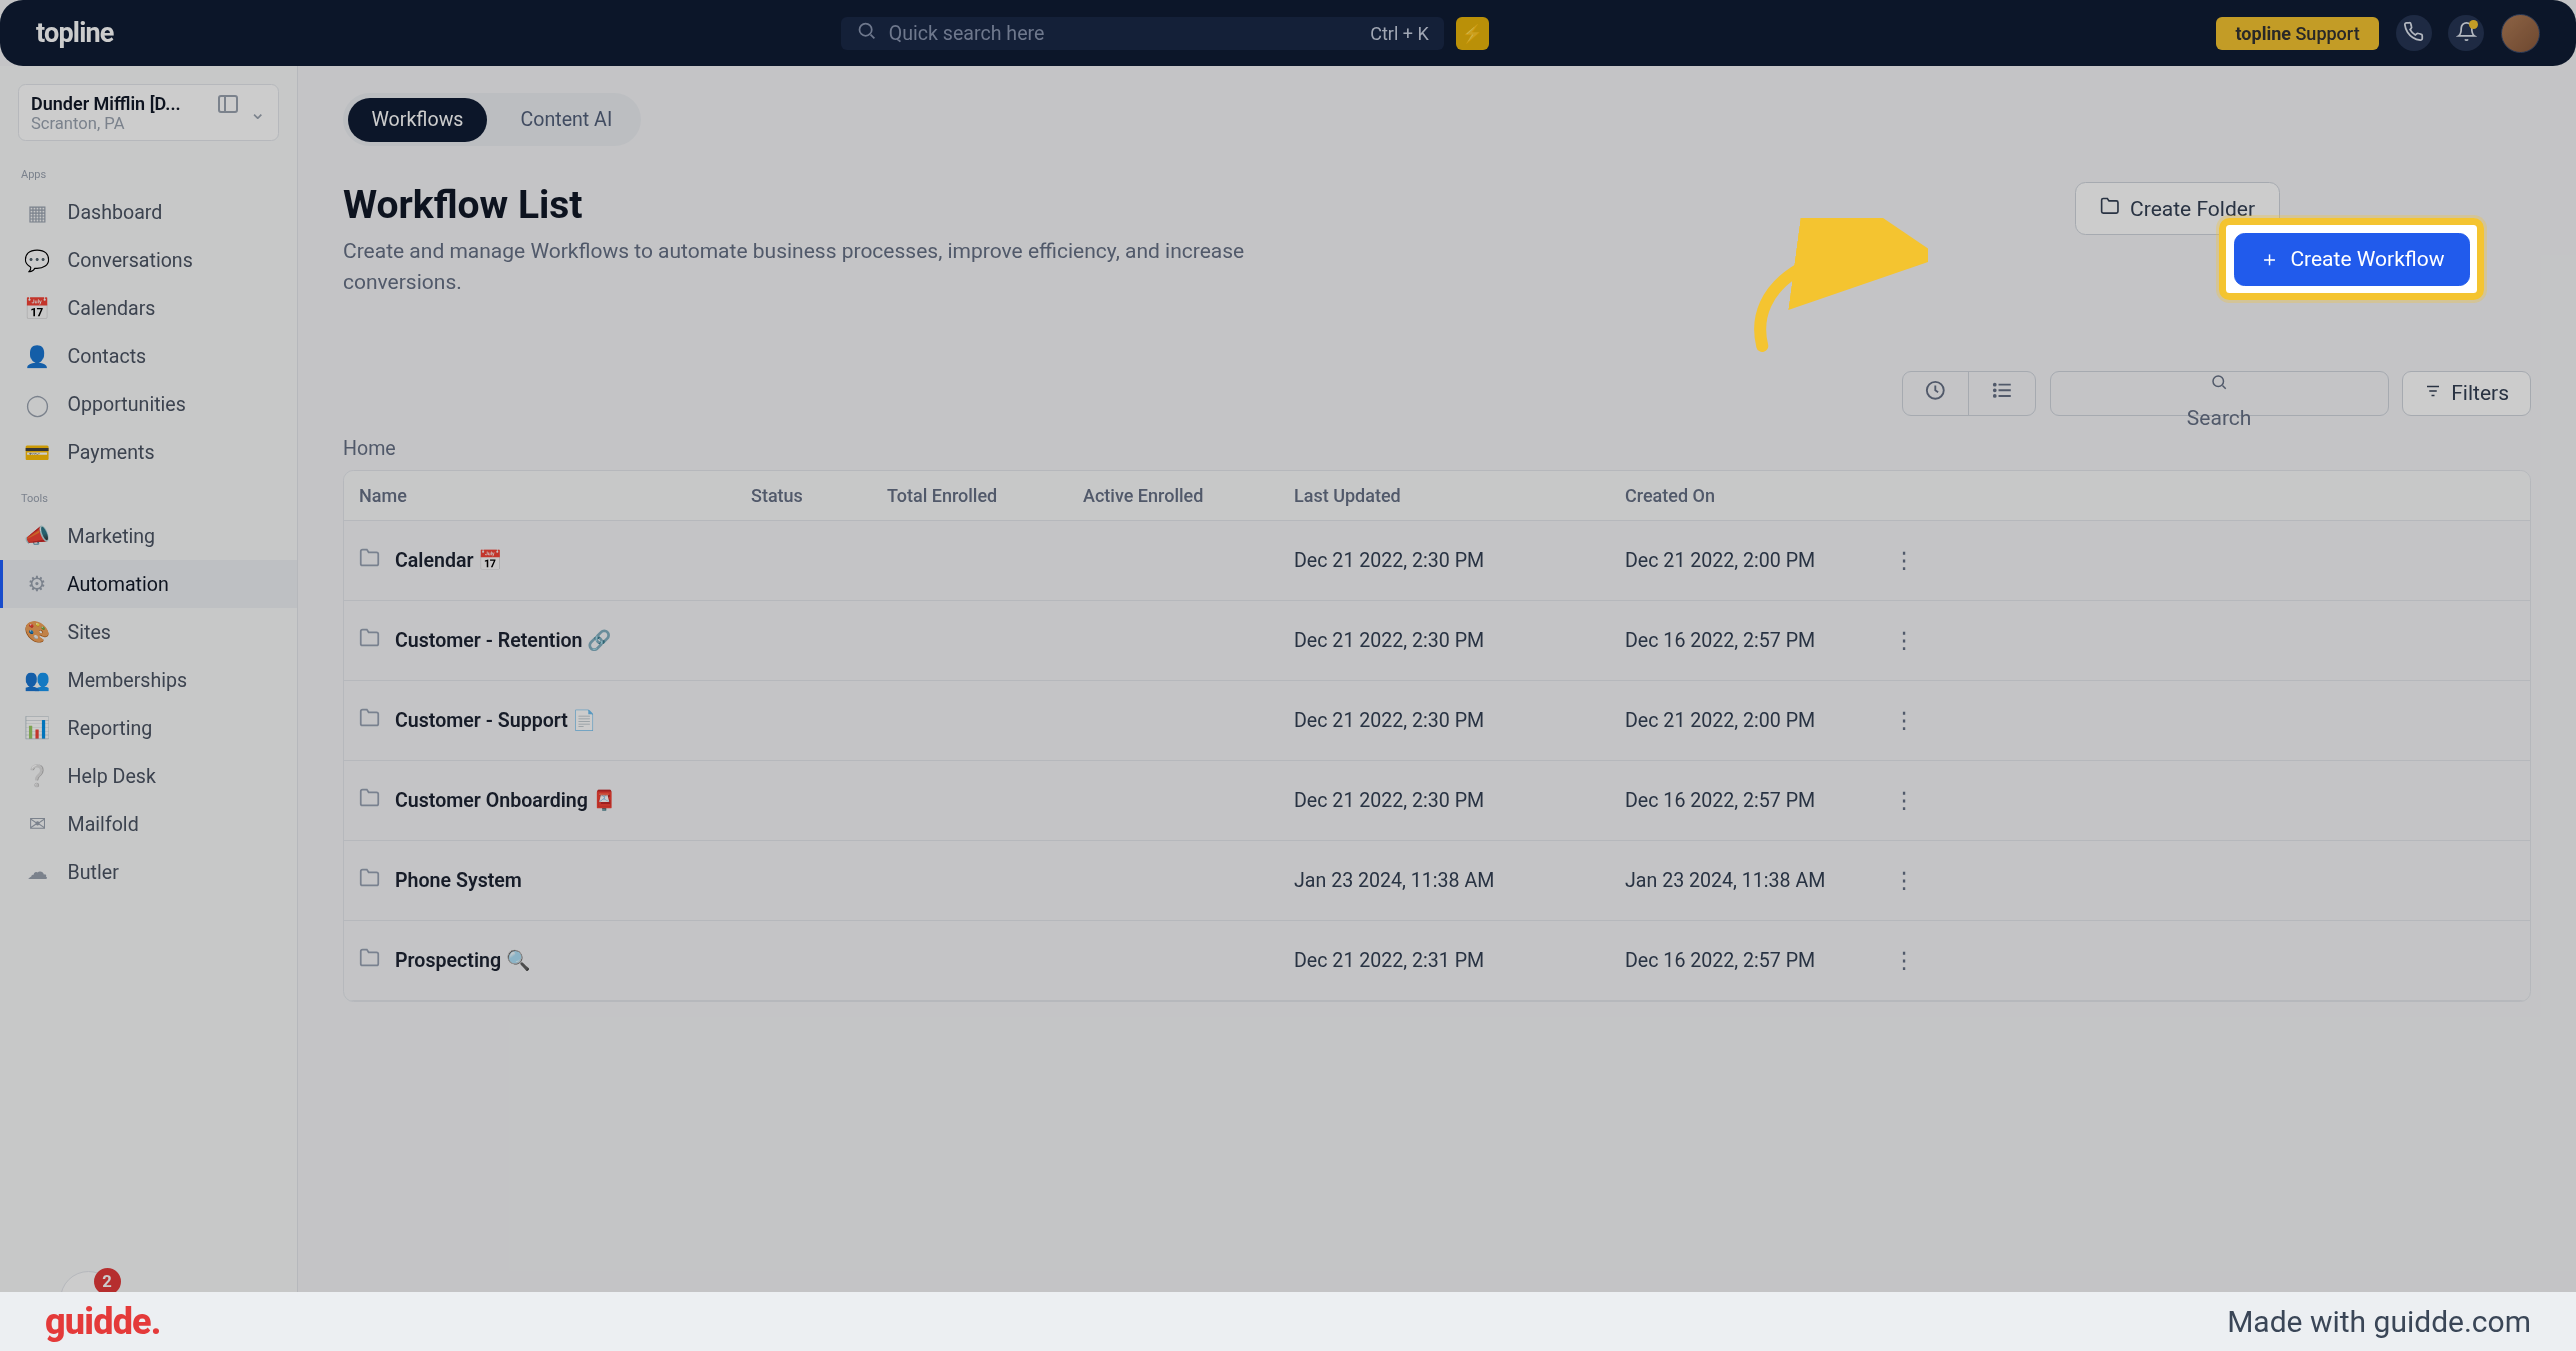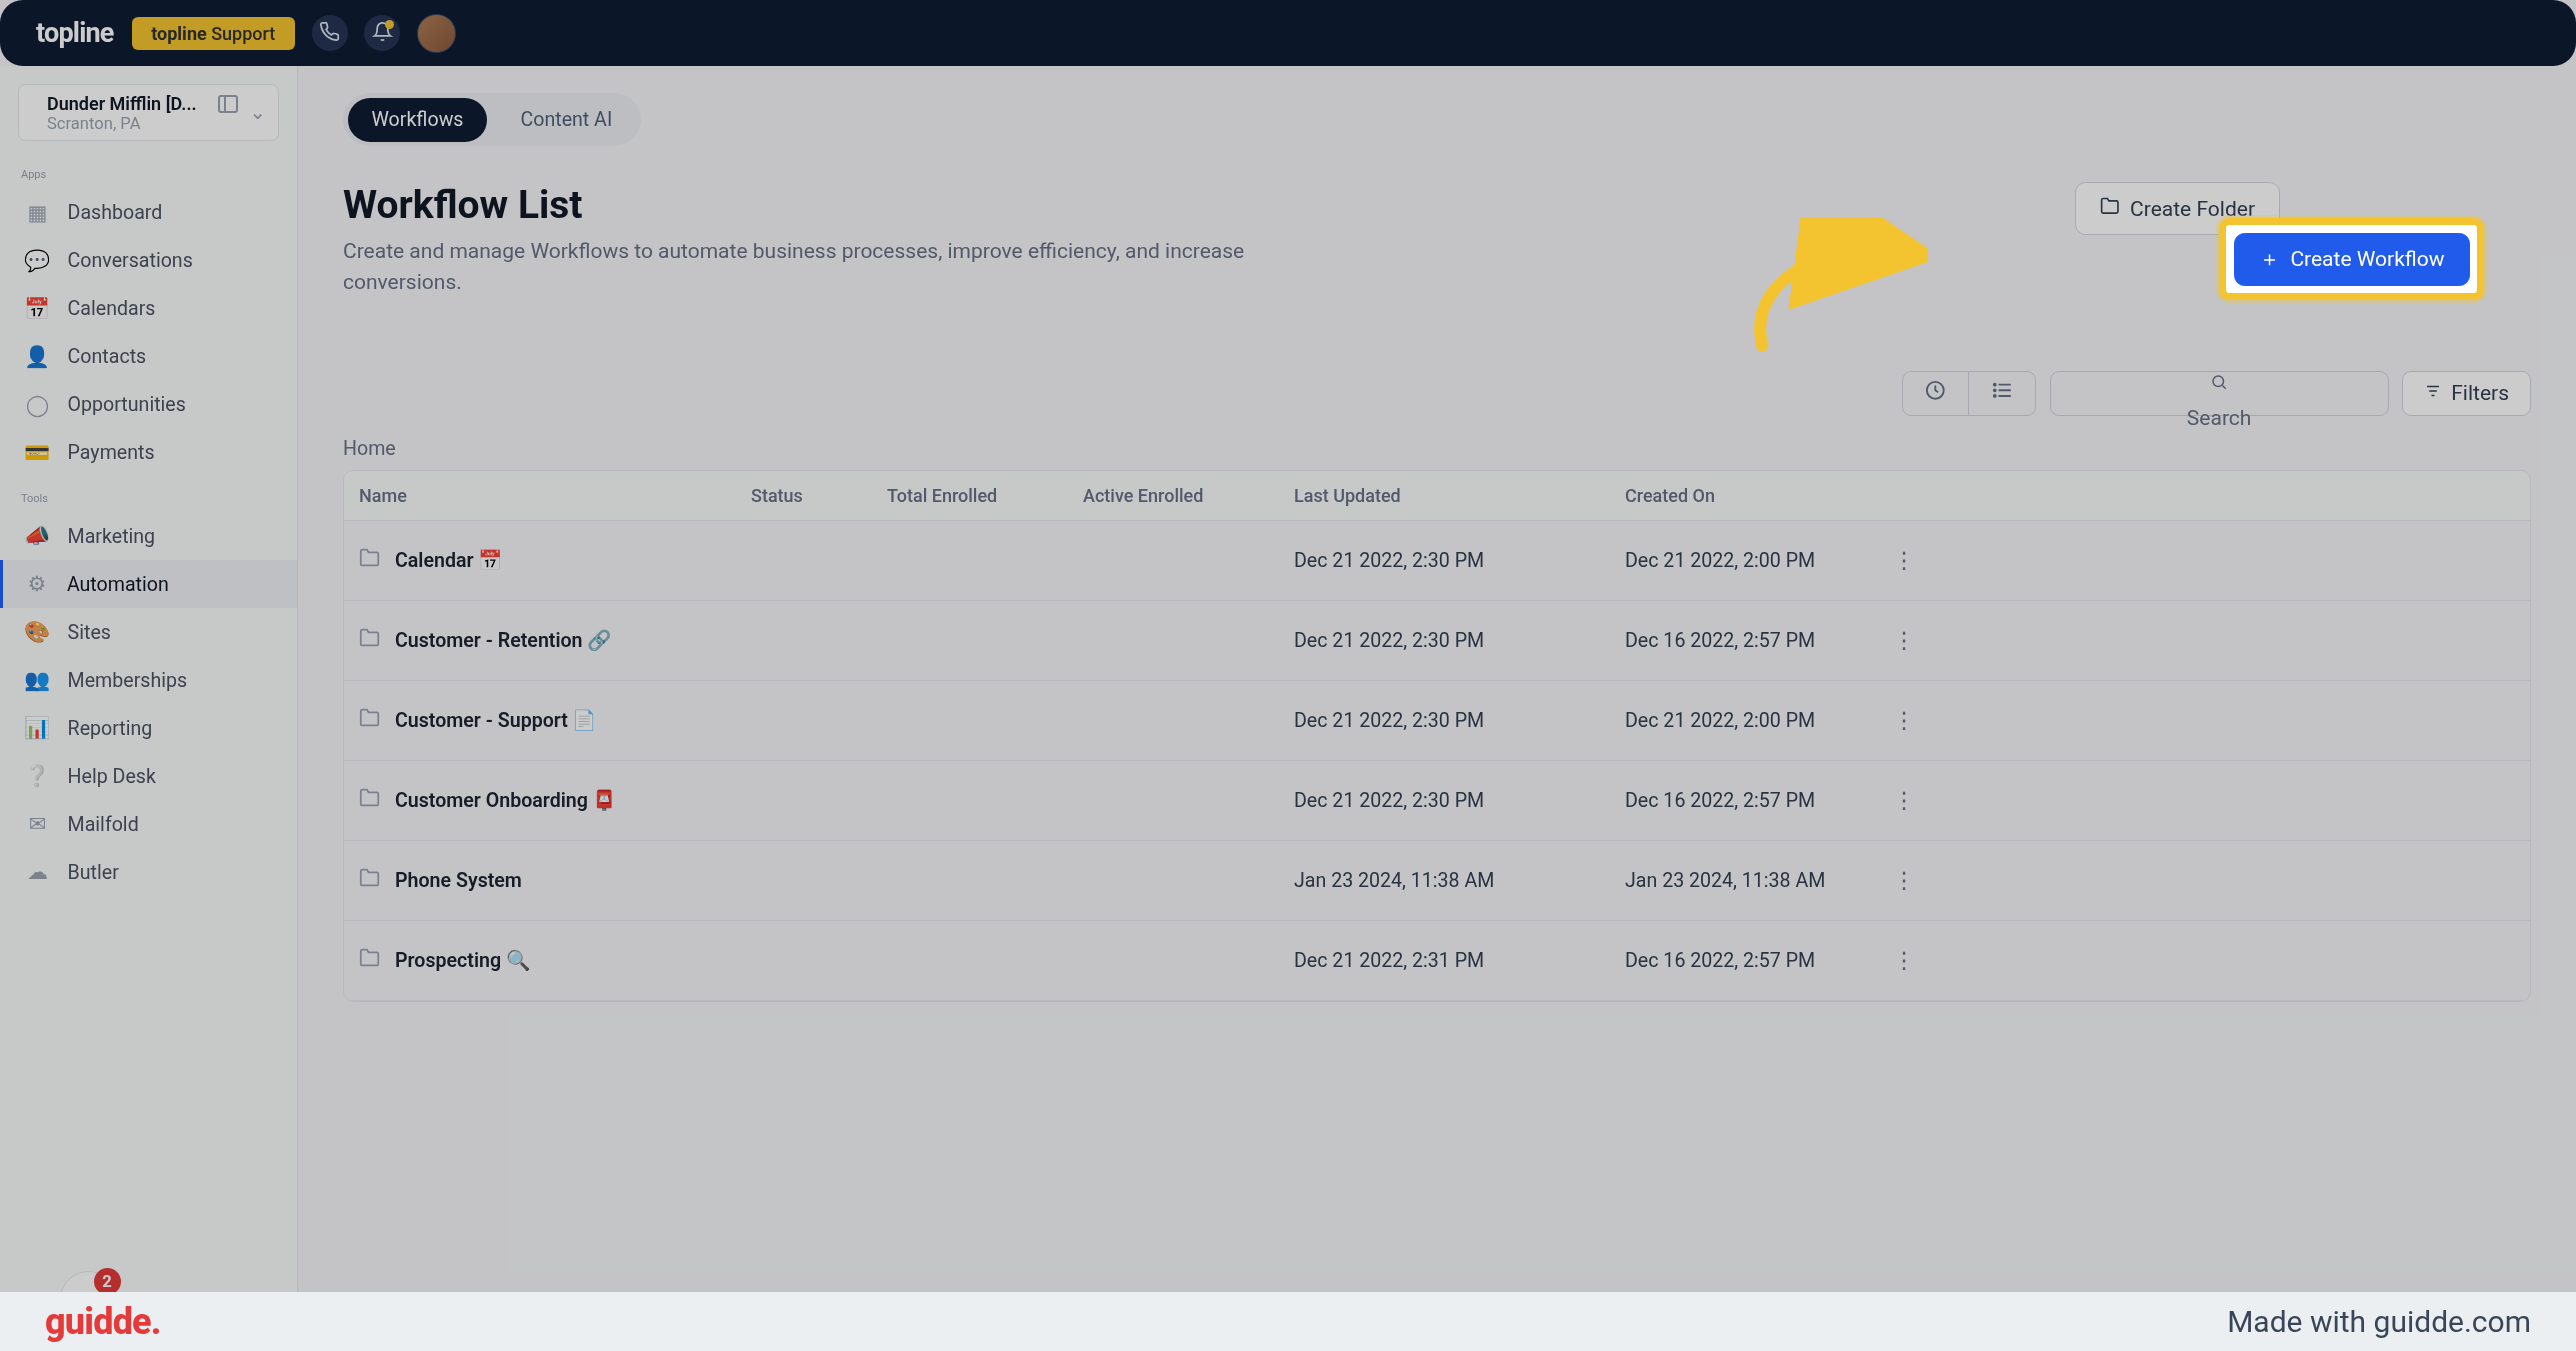--- a/index.html
+++ b/index.html
@@ -64,21 +64,21 @@
   
   .sidebar {
     width: 298px; background: #f9fafb; border-right: 0.8px solid #e4e7ec;
     padding-top: 18px; position: relative;
   }
   .acct-selector {
     margin: 0 18px 12px 18px; padding: 7.5px 12px;
     background: #ffffff; border: 0.8px solid #e4e7ec; border-radius: 7.5px;
     display: flex; align-items: center; gap: 13.6px;
   }
-  .acct-selector .texts { flex: 1; overflow: hidden; margin-left: 16px; }
+  .acct-selector .texts { flex: 1; overflow: hidden; }
   .acct-selector .texts .title { font-size: 18px; font-weight: 600; color: #111827; white-space: nowrap; overflow: hidden; text-overflow: ellipsis; }
   .acct-selector .texts .sub { font-size: 16.6px; color: #9aa3b0; }
   .acct-selector .chev, .acct-selector .aside { color: #9aa3b0; font-size: 19.6px; }
   .sidebar-right-icon { position: absolute; top: 25.6px; right: 57px; color: #9aa3b0; font-size: 22.6px; }
 
   .side-section-label { font-size: 11px; color: #9aa3b0; padding: 15px 21px 7.5px; }
   .side-item {
     display: flex; align-items: center; gap: 16.6px;
     padding: 12px 24px; color: #4b5463; font-size: 19.6px;
     cursor: pointer;
@@ -193,20 +193,35 @@
   
   .ic-svg { width: 21px; height: 21px; }
 
 </style>
 </head>
 <body>
 
 <div class="header">
   <div class="brand">topline</div>
 
+  <div class="search-wrap">
+    <div class="search-box">
+      <span>
+        <svg class="ic-svg" viewBox="0 0 24 24" fill="none" stroke="currentColor" stroke-width="2">
+            <circle cx="11" cy="11" r="7"></circle>
+            <line x1="21" y1="21" x2="16.65" y2="16.65"></line>
+          </svg>
+      </span>
+      <span>Quick search here</span>
+      <span class="kbd">Ctrl + K</span>
+    </div>
+    <div class="bolt-btn">
+      <span>⚡</span>
+    </div>
+  </div>
 
   <div class="header-right">
     <div class="support-btn">
       <b>topline</b>
       <span>Support</span>
     </div>
     <div class="icon-circle">
       <span>
         <svg class="ic-svg" viewBox="0 0 24 24" fill="none" stroke="currentColor" stroke-width="2">
             <path d="M22 16.92v3a2 2 0 0 1-2.18 2 19.8 19.8 0 0 1-8.63-3.07 19.5 19.5 0 0 1-6-6A19.8 19.8 0 0 1 2.12 4.18 2 2 0 0 1 4.11 2h3a2 2 0 0 1 2 1.72c.12.9.33 1.78.62 2.63a2 2 0 0 1-.45 2.11L8.09 9.91a16 16 0 0 0 6 6l1.45-1.19a2 2 0 0 1 2.11-.45c.85.29 1.73.5 2.63.62A2 2 0 0 1 22 16.92z"></path>

